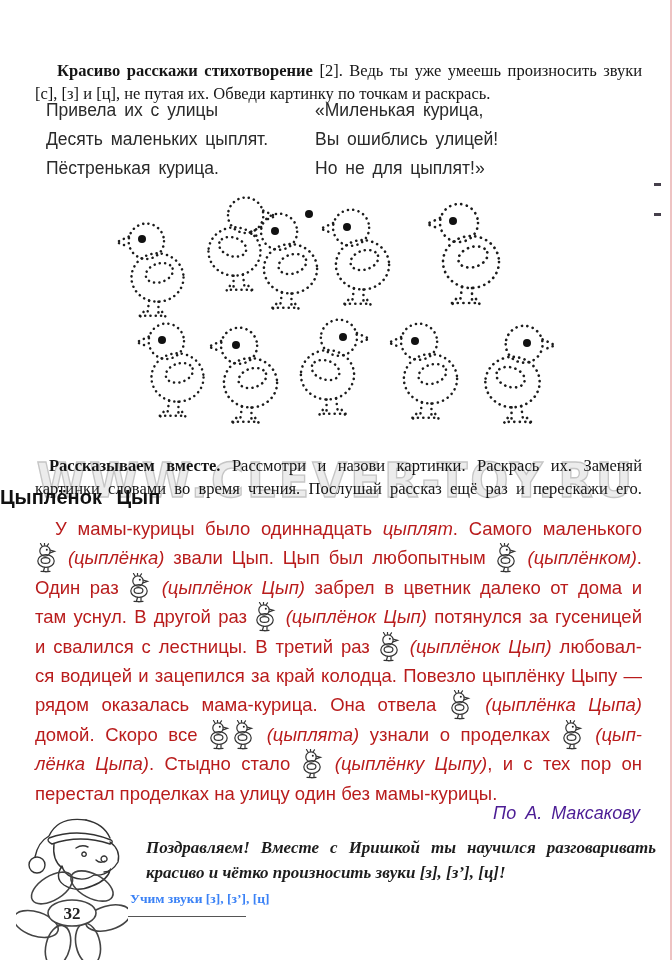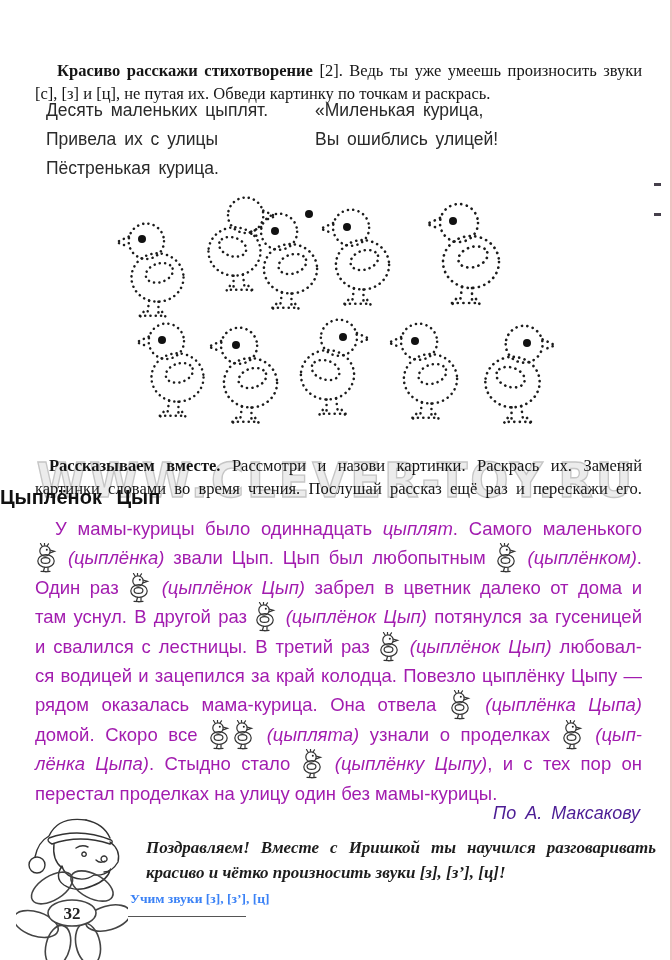--- a/index.html
+++ b/index.html
@@ -20,21 +20,21 @@
   #picture{left:93px;top:190px;}
   
   #watermark{top:454px;left:0;right:0;text-align:center;z-index:1;
     font-family:"DejaVu Sans",sans-serif;font-weight:bold;font-size:45px;
     letter-spacing:3px;color:#ececec;-webkit-text-stroke:1.3px #c6c6c6;
     transform:scaleY(1.08);white-space:nowrap;}
   
   #story-title{top:486px;left:0;right:0;text-align:left;font-weight:bold;
     font-size:20px;word-spacing:9px;color:#111;z-index:2;}
   #story{top:514px;left:35px;right:30px;z-index:2;}
-  .story-line{height:29.4px;line-height:29.4px;font-size:18.5px;color:#a21caf;
+  .story-line{height:29.4px;line-height:29.4px;font-size:18.5px;color:#b91c1c;
     text-align:justify;text-align-last:justify;white-space:nowrap;}
   .story-line{white-space:normal;overflow:visible;}
   .story-line.indent{text-indent:20px;}
   .story-line.last{text-align-last:left;}
   .story-line i{font-style:italic;}
   svg.chick{width:22px;height:30px;vertical-align:-9px;margin:0 1px;}
   
   #attribution{top:803px;right:32px;font-size:18px;font-style:italic;color:#4c1d95;
     word-spacing:4px;z-index:3;}
   #congrats{top:836px;left:146px;right:16px;font-family:"Liberation Serif",serif;
@@ -49,27 +49,28 @@
   
   #edge-line{right:0;top:0;bottom:0;width:2px;background:#eec3c3;}
   .edge-mark{right:11px;width:7px;height:3px;background:#45404b;}
 </style>
 </head>
 <body>
 
 <p class="abs instr" id="instr1"><b>Красиво расскажи стихотворение</b><span> [2]. Ведь ты уже умеешь произносить звуки [с], [з] и [ц], не путая их. Обведи картинку по точкам и раскрась.</span></p>
 
 <div class="abs poem-col" id="poem-left">
+  <div>Привела их с улицы</div>
   <div>Десять маленьких цыплят.</div>
-  <div>Привела их с улицы</div>
   <div>Пёстренькая курица.</div>
 </div>
 <div class="abs poem-col" id="poem-right">
   <div>«Миленькая курица,</div>
   <div>Вы ошиблись улицей!</div>
+  <div>Но не для цыплят!»</div>
 </div>
 
 <svg class="abs" id="picture" width="486" height="244" viewBox="0 0 486 244">
   <defs>
     <g id="dchick" fill="none" stroke="#1c1c1c" stroke-width="2.7" stroke-dasharray="0.1 5.6" stroke-linecap="round">
       <circle cx="38" cy="25" r="19"></circle>
       <path d="M19,20 L6,26 L19,31"></path>
       <ellipse cx="50" cy="64" rx="28" ry="26"></ellipse>
       <ellipse cx="52" cy="59" rx="15" ry="10" transform="rotate(-18 52 59)"></ellipse>
       <path d="M41,89 l-2,15 M51,90 l0,15"></path>

